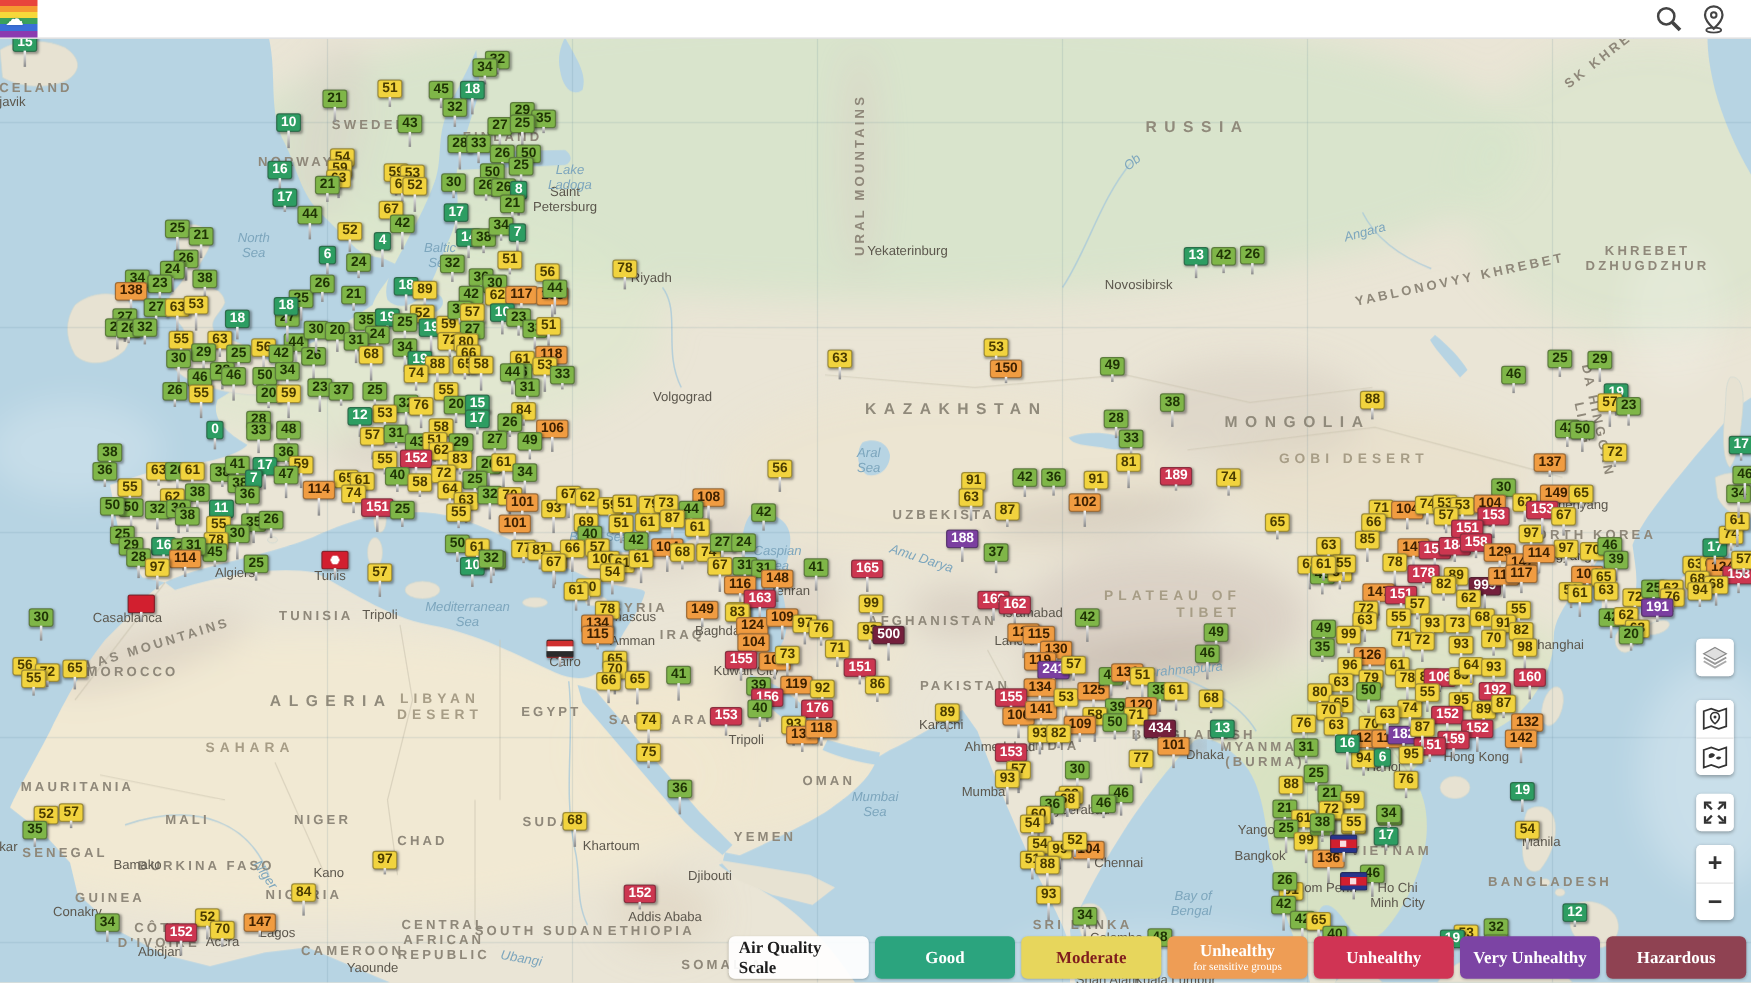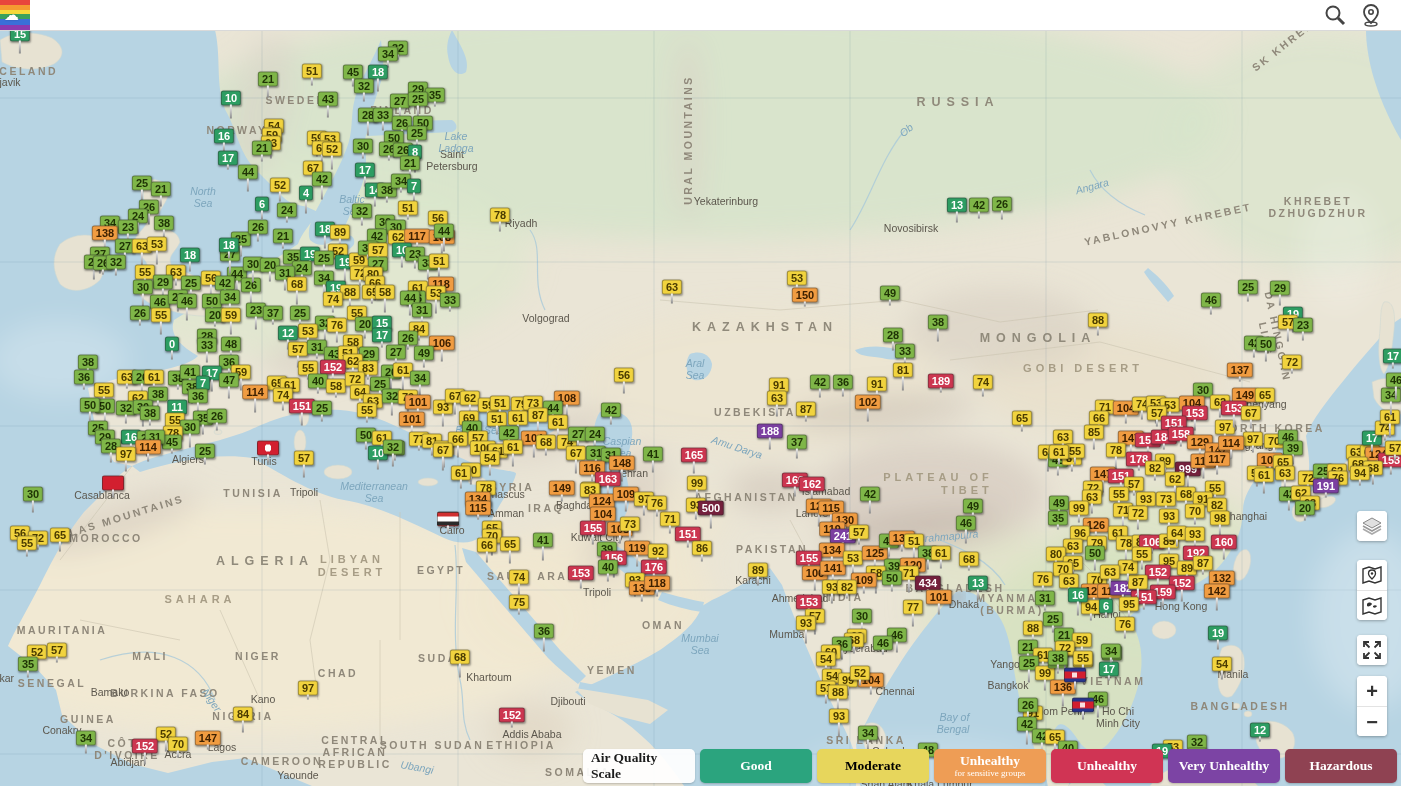--- a/index.html
+++ b/index.html
@@ -985,21 +985,21 @@
   <div class="ctl" style="top:676px;">
     <button class="txt">+</button>
     <button class="txt">−</button>
   </div>
 
   <div id="legend">
     <div class="chip scale-label">Air Quality Scale</div>
   <div class="chip" style="background: rgb(43, 164, 126); color: rgb(255, 255, 255); width: 96px;">
         <div class="l-main">Good</div>
       </div>
-      <div class="chip" style="background: rgb(231, 214, 92); color: #000000; width: 96px;">
+      <div class="chip" style="background: rgb(231, 214, 92); color: #7f1d1d; width: 96px;">
         <div class="l-main">Moderate</div>
       </div>
       <div class="chip" style="background: rgb(238, 157, 85); color: rgb(255, 255, 255); width: 96px;">
         <div class="l-main">Unhealthy</div>
         <div class="l-sub">for sensitive groups</div>
       </div>
       <div class="chip" style="background: rgb(208, 52, 84); color: rgb(255, 255, 255); width: 96px;">
         <div class="l-main">Unhealthy</div>
       </div>
       <div class="chip" style="background: rgb(124, 68, 164); color: rgb(255, 255, 255); width: 96px;">

